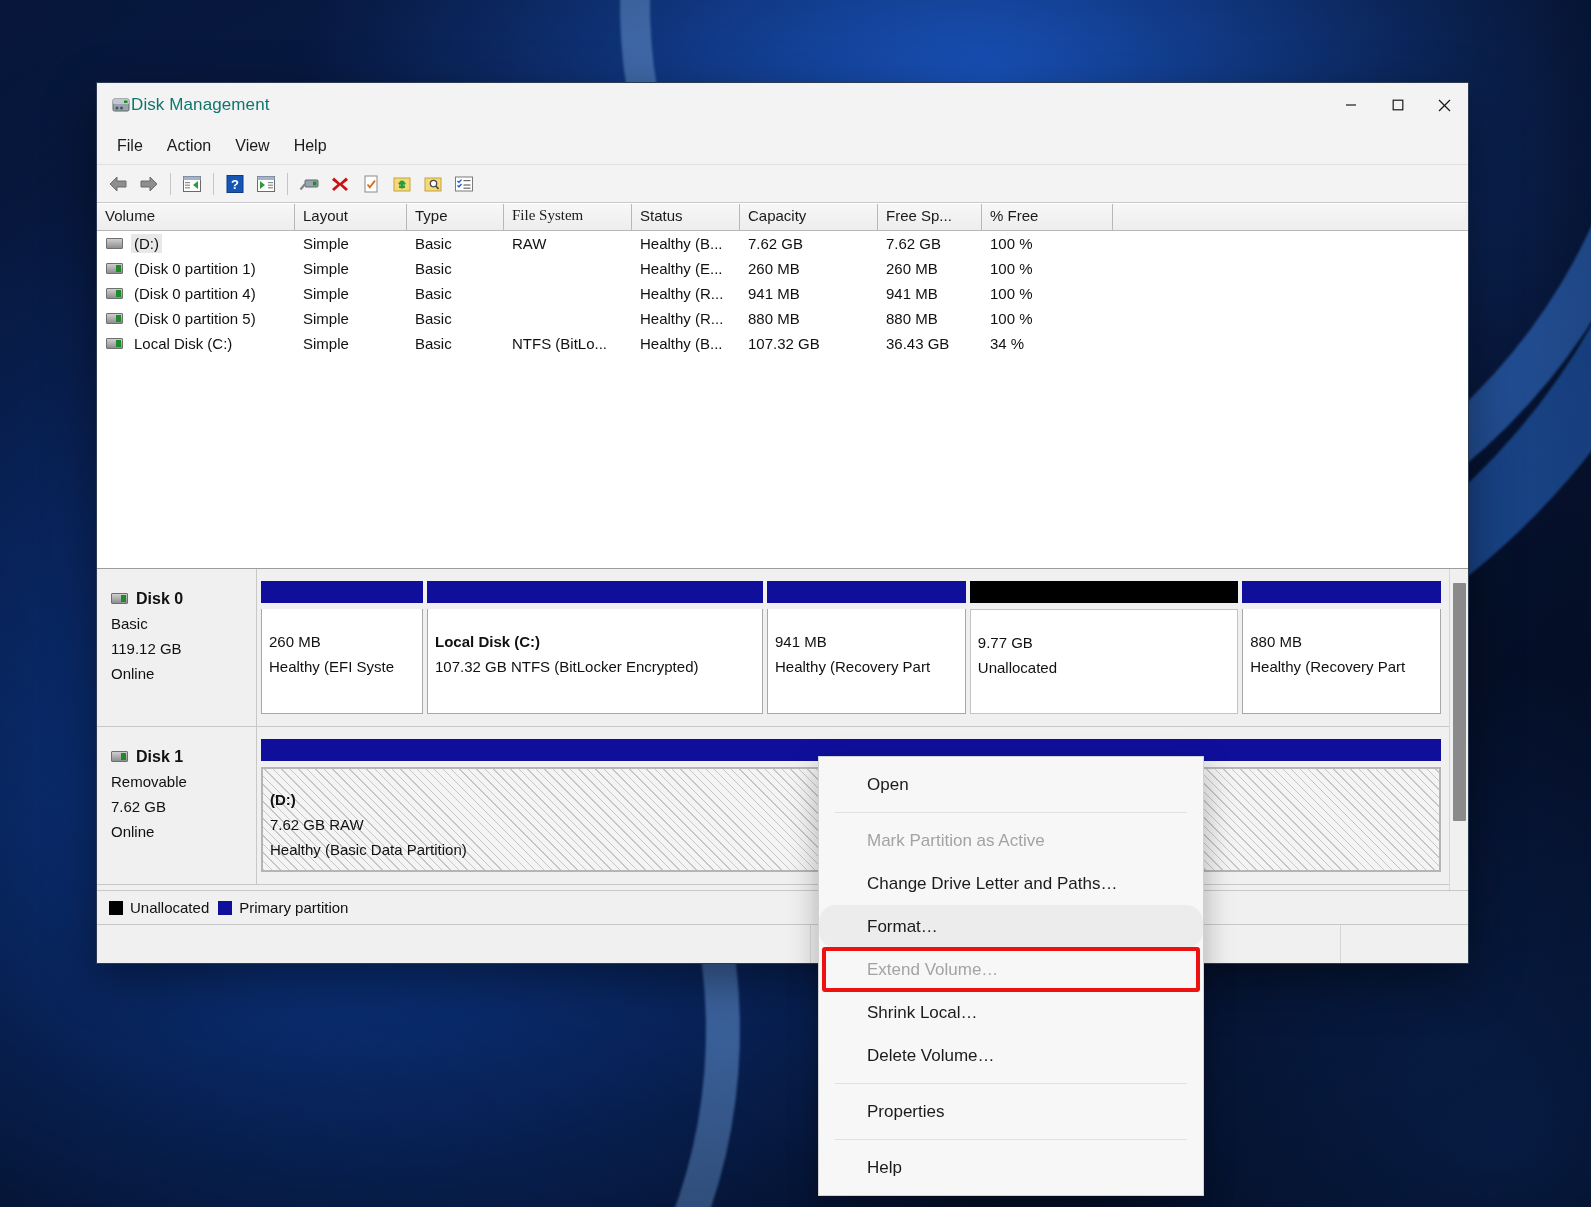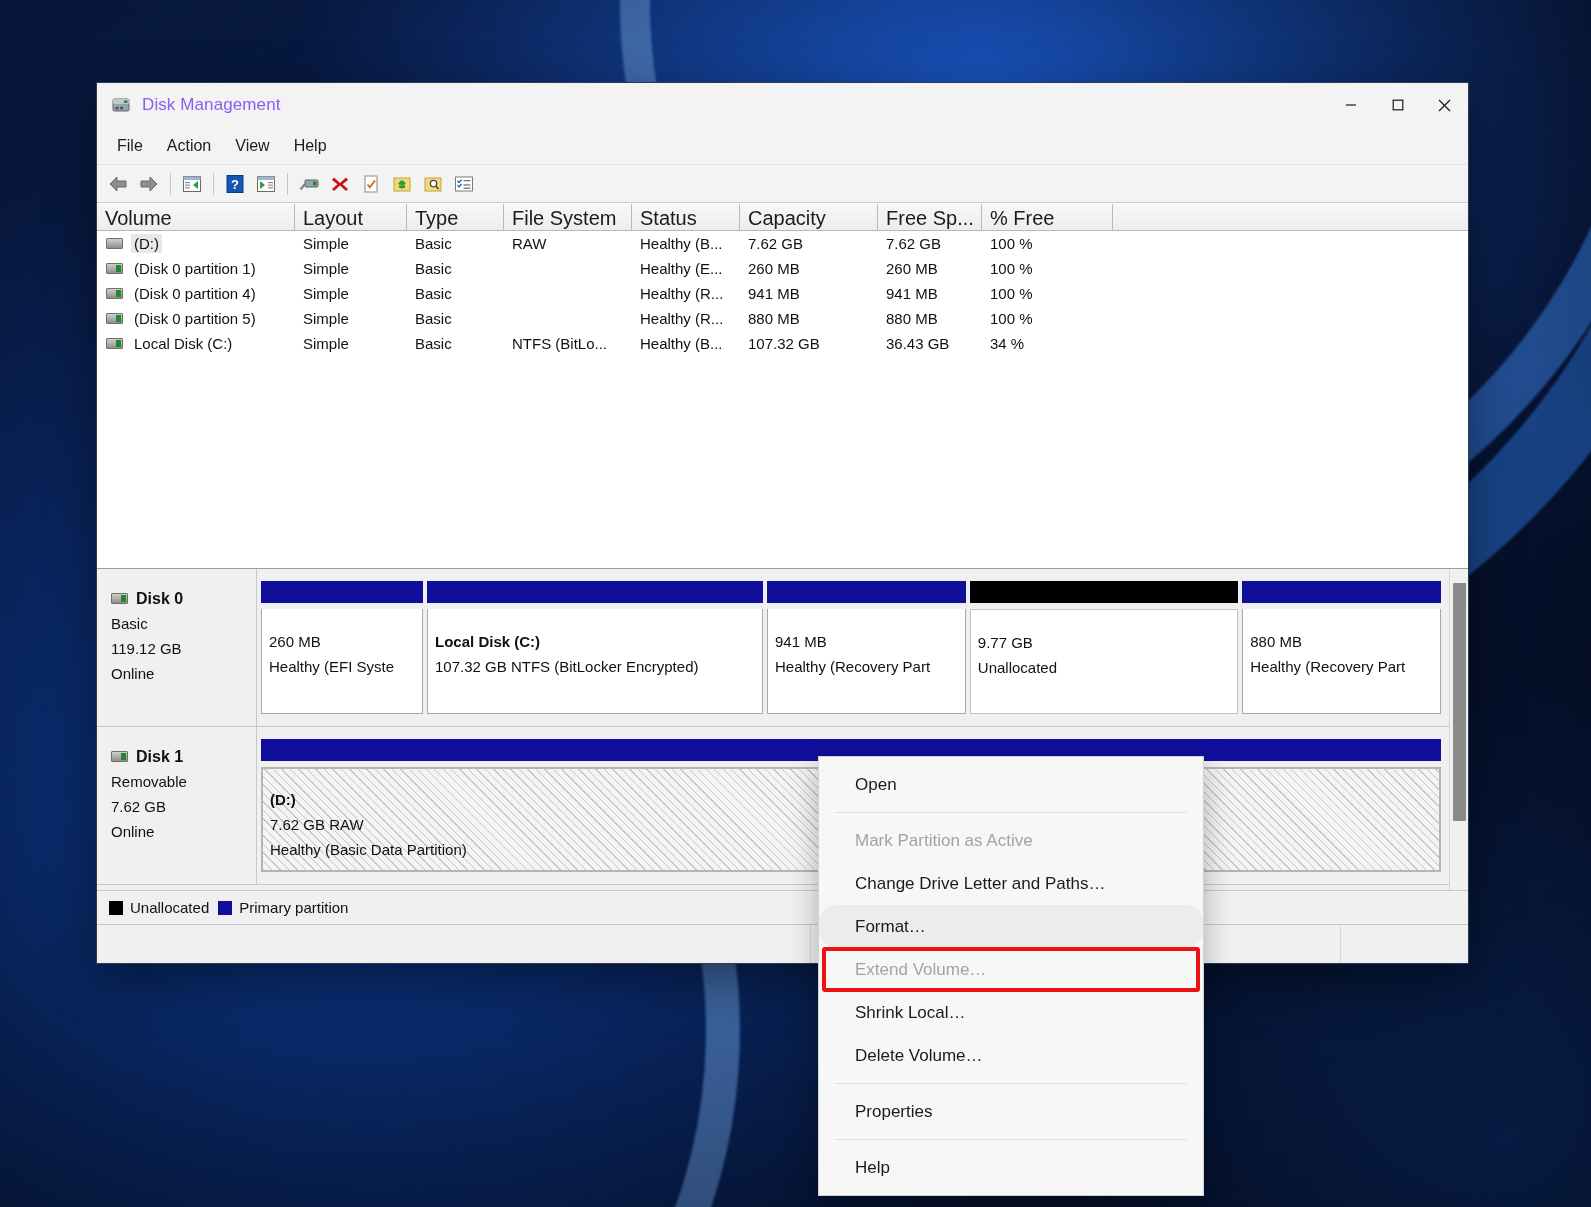--- a/index.html
+++ b/index.html
@@ -77,23 +77,22 @@
   
   #titlebar {
     height: 44px;
     display: flex;
     align-items: center;
     background: #f3f3f3;
     flex: 0 0 auto;
   }
   #title-icon { margin-left: 14px; width: 20px; height: 20px; flex: 0 0 auto; }
   #title-text {
-    margin-left: 11px;
     font-size: 17px;
-    color: #8b5cf6;
+    color: #0f766e;
     letter-spacing: .1px;
   }
   #win-controls { margin-left: auto; display: flex; height: 44px; }
   .wc {
     width: 47px; height: 44px;
     display: flex; align-items: center; justify-content: center;
     color: #1b1b1b;
   }
 
   
@@ -140,21 +139,21 @@
     overflow: hidden;
   }
   #list-head {
     display: flex;
     height: 27px;
     background: #f0f0f0;
     border-bottom: 1px solid #b8b8b8;
     flex: 0 0 auto;
   }
   .col-h {
-    font-size: 20px;
+    font-size: 15px;
     color: #1b1b1b;
     padding: 3px 0 0 8px;
     border-right: 1px solid #b8b8b8;
     background: linear-gradient(#f7f7f7, #ededed);
     overflow: hidden;
     white-space: nowrap;
   }
   .col-h:last-child { border-right: none; }
   #list-body { flex: 1 1 auto; background: #fff; }
   .vrow {
@@ -298,21 +297,21 @@
     background: #f7f7f7;
     border: 1px solid #d2d2d2;
     box-shadow: 0 10px 28px rgba(0,0,0,.28);
     padding: 6px 0;
     z-index: 40;
   }
   .ctx-item {
     height: 43px;
     display: flex;
     align-items: center;
-    padding-left: 36px;
+    padding-left: 48px;
     font-size: 17px;
     color: #1b1b1b;
     white-space: nowrap;
   }
   .ctx-item.disabled { color: #a3a3a3; }
   .ctx-item.hovered { background: #ececec; border-radius: 17px; }
   .ctx-sep { height: 1px; background: #e2e2e2; margin: 6px 16px; }
 
   #ctx-highlight {
     position: absolute;
@@ -460,21 +459,21 @@
           <rect x="9.5" y="12.6" width="7" height="1.2" fill="#6a6a6a"></rect>
         </svg>
       </div>
     </div>
 
     <div id="list-pane">
       <div id="list-head">
           <div class="col-h" style="width: 198px; flex: 0 0 198px;">Volume</div>
           <div class="col-h" style="width: 112px; flex: 0 0 112px;">Layout</div>
           <div class="col-h" style="width: 97px; flex: 0 0 97px;">Type</div>
-          <div class="col-h" style="width: 128px; flex: 0 0 128px;">File System</div>
+          <div class="col-h" style="width: 128px; flex: 0 0 128px; font-family: Liberation Serif, serif;">File System</div>
           <div class="col-h" style="width: 108px; flex: 0 0 108px;">Status</div>
           <div class="col-h" style="width: 138px; flex: 0 0 138px;">Capacity</div>
           <div class="col-h" style="width: 104px; flex: 0 0 104px;">Free Sp...</div>
           <div class="col-h" style="width: 131px; flex: 0 0 131px;">% Free</div>
           <div class="col-h" style="width: 352px; flex: 0 0 352px;"></div>
         </div>
       <div id="list-body">
           <div class="vrow selected">
             <div class="vcell vol" style="width: 198px; flex: 0 0 198px;">
               <span class="drive-ico nogreen"></span>

